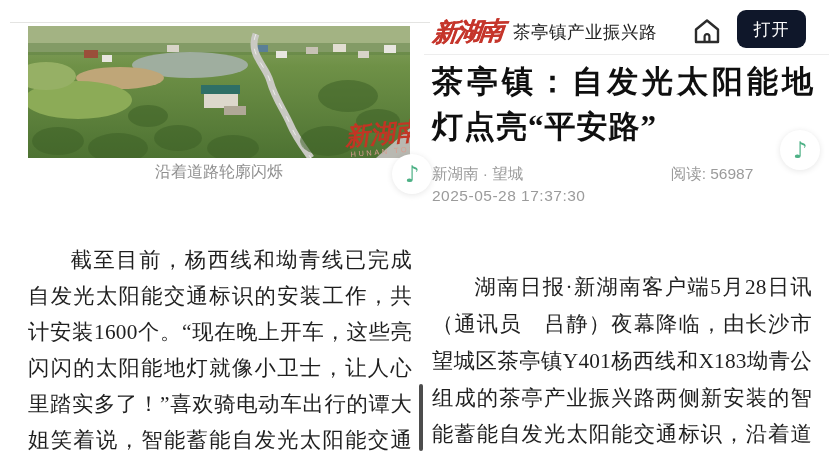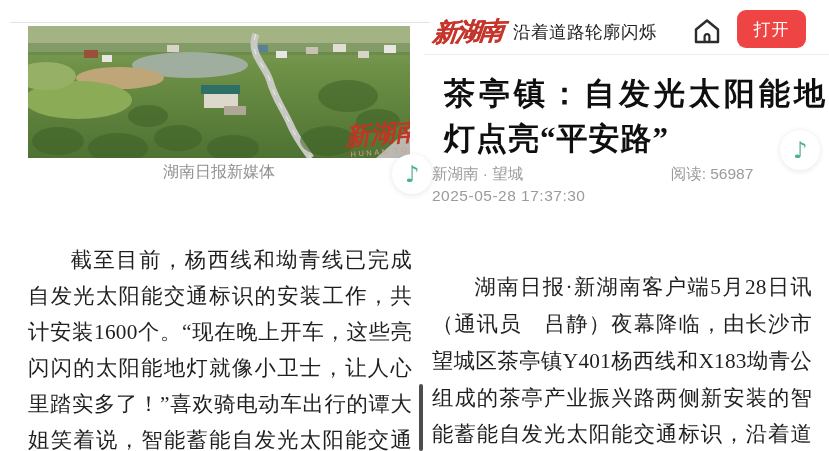--- a/index.html
+++ b/index.html
@@ -32,21 +32,21 @@
   .brand-logo{
     left:433px;top:16px;width:74px;height:32px;
     color:#c5352b;font-size:25px;font-weight:bold;font-style:italic;
     font-family:"Liberation Serif","DejaVu Serif",serif;
     transform:skewX(-8deg) rotate(-2deg);letter-spacing:-2px;line-height:32px;
     text-shadow:0.6px 0 #c5352b;
   }
   .brand-text{left:513px;top:21px;font-size:17.5px;color:#222;letter-spacing:0.5px;line-height:22px;}
   .home-btn{left:692px;top:16px;width:30px;height:30px;cursor:pointer;}
   .open-btn{
-    left:737px;top:10px;width:69px;height:38px;background:#ef4444;border:none;
+    left:737px;top:10px;width:69px;height:38px;background:#0f172a;border:none;
     border-radius:9px;color:#ffffff;font-size:17px;letter-spacing:1px;
     display:flex;align-items:center;justify-content:center;cursor:pointer;
     font-family:"Liberation Sans","DejaVu Sans",sans-serif;
   }
   .header-rule{left:424px;top:54px;width:405px;height:1px;background:#ededed;}
 
   .article-title{
     left:432px;top:59px;width:382px;
     font-family:"Liberation Serif","DejaVu Serif",serif;
     font-weight:bold;color:#0f0f0f;font-size:31px;line-height:45px;
@@ -125,43 +125,43 @@
       <ellipse cx="300" cy="115" rx="28" ry="15"></ellipse>
       <ellipse cx="350" cy="95" rx="22" ry="12"></ellipse>
     </g>
     <g transform="rotate(-5 345 110)">
       <text x="317" y="117" font-size="25" fill="#c23524" font-style="italic" font-weight="bold" font-family="Liberation Serif, DejaVu Serif, serif">新湖南</text>
       <text x="321" y="129" font-size="7.5" fill="#d89d90" letter-spacing="2.5" font-family="Liberation Sans, DejaVu Sans, sans-serif">HUNAN TODAY</text>
     </g>
   </svg>
 </div>
 
-<div class="abs photo-caption">湖南日报新媒体</div>
+<div class="abs photo-caption">沿着道路轮廓闪烁</div>
 
 <p class="abs body-text left-body">截至目前，杨西线和坳青线已完成自发光太阳能交通标识的安装工作，共计安装1600个。“现在晚上开车，这些亮闪闪的太阳能地灯就像小卫士，让人心里踏实多了！”喜欢骑电动车出行的谭大姐笑着说，智能蓄能自发光太阳能交通标识的安装极大地提升了这两条线路的行车安全</p>
 
 <div class="abs note-btn note-btn-left">
   <span class="glyph">♪</span>
 </div>
 
 <div class="abs brand-logo">新湖南</div>
-<div class="abs brand-text">沿着道路轮廓闪烁</div>
+<div class="abs brand-text">茶亭镇产业振兴路</div>
 
 <div class="abs home-btn">
   <svg width="30" height="30" viewBox="0 0 30 30">
     <path d="M15 4.5 L26 13.5 L26 26 L4 26 L4 13.5 Z" fill="none" stroke="#2b2b2b" stroke-width="2.4" stroke-linejoin="round"></path>
     <path d="M12.6 26 L12.6 20.5 a2.4 2.4 0 0 1 4.8 0 L17.4 26" fill="none" stroke="#2b2b2b" stroke-width="2.2"></path>
   </svg>
 </div>
 
 <button class="abs open-btn">打开</button>
 
 <div class="abs header-rule"></div>
 
-<h1 class="abs article-title" style="margin:12px;">茶亭镇：自发光太阳能地灯点亮“平安路”</h1>
+<h1 class="abs article-title" style="margin:0;">茶亭镇：自发光太阳能地灯点亮“平安路”</h1>
 
 <div class="abs meta meta-source">新湖南 · 望城</div>
 <div class="abs meta meta-reads">阅读: 56987</div>
 <div class="abs meta meta-date">2025-05-28 17:37:30</div>
 
 <p class="abs body-text right-body">湖南日报·新湖南客户端5月28日讯（通讯员　吕静）夜幕降临，由长沙市望城区茶亭镇Y401杨西线和X183坳青公组成的茶亭产业振兴路两侧新安装的智能蓄能自发光太阳能交通标识，沿着道路轮廓闪烁，为来往车辆照亮安全路径。近</p>
 
 <div class="abs note-btn note-btn-right">
   <span class="glyph">♪</span>
 </div>

